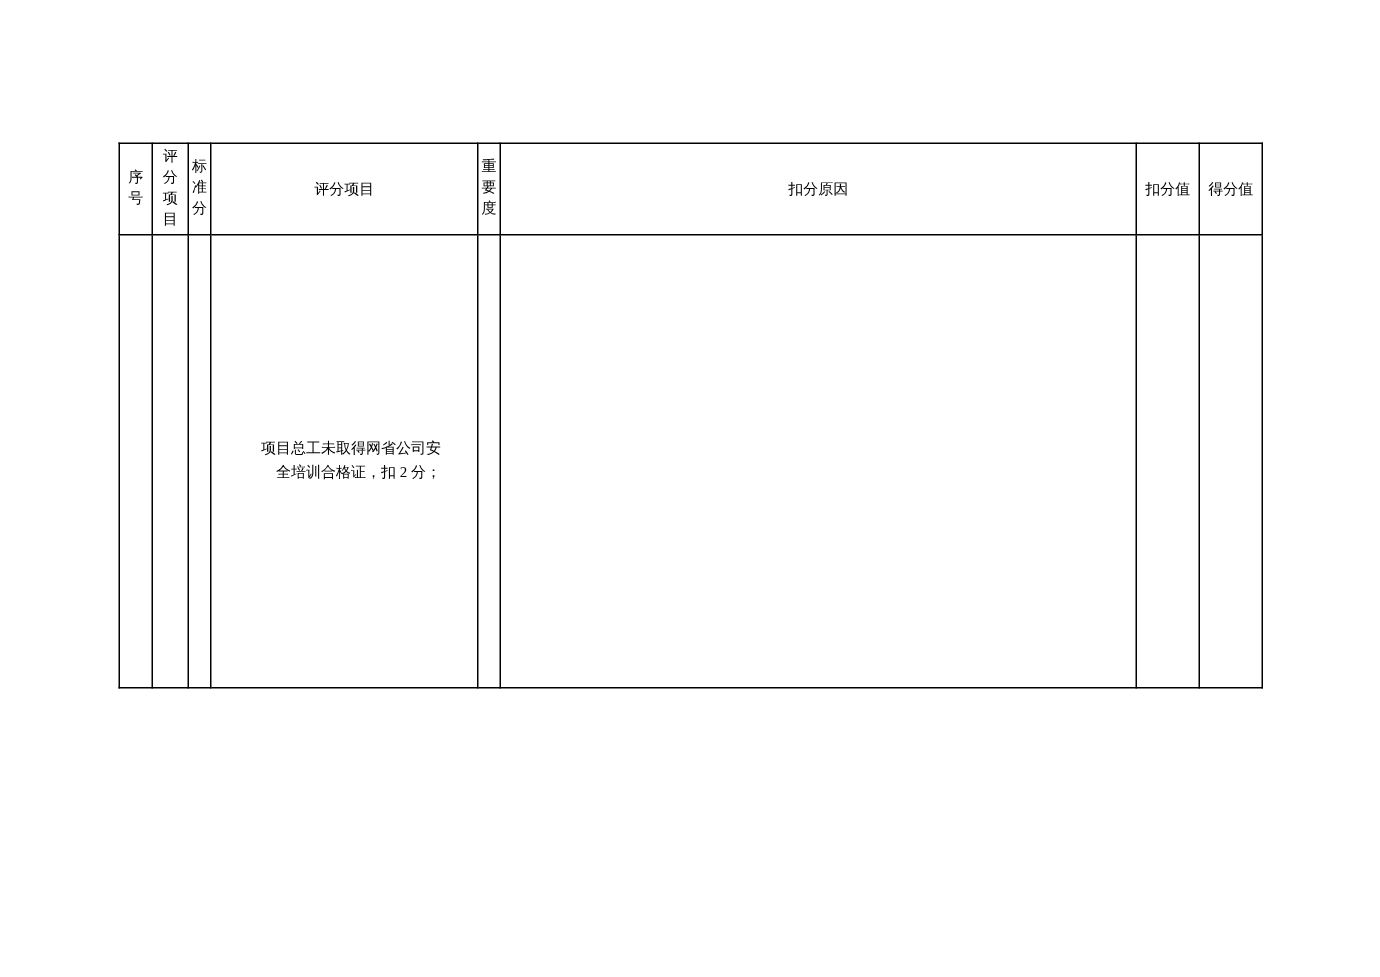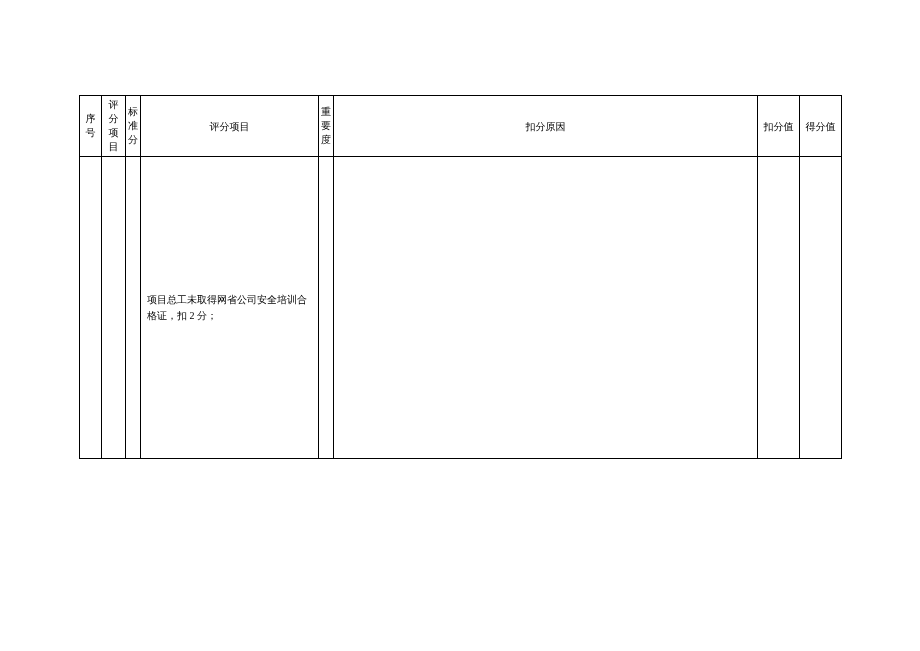--- a/index.html
+++ b/index.html
@@ -40,22 +40,22 @@
     .col-criteria { width: 178px; }
     .col-importance { width: 15px; }
     .col-reason { width: 424px; }
     .col-deduct { width: 42px; }
     .col-score { width: 42px; }
     .body-row td {
       height: 302px;
       vertical-align: middle;
     }
     .criteria-cell {
-      text-align: left;
-      padding: 4px 6px;
+      text-align: right;
+      padding: 4px 24px;
       font-size: 10px;
       line-height: 1.6;
     }
     .header-stack {
       display: flex;
       flex-direction: column;
       align-items: center;
       justify-content: center;
       line-height: 1.4;
     }

